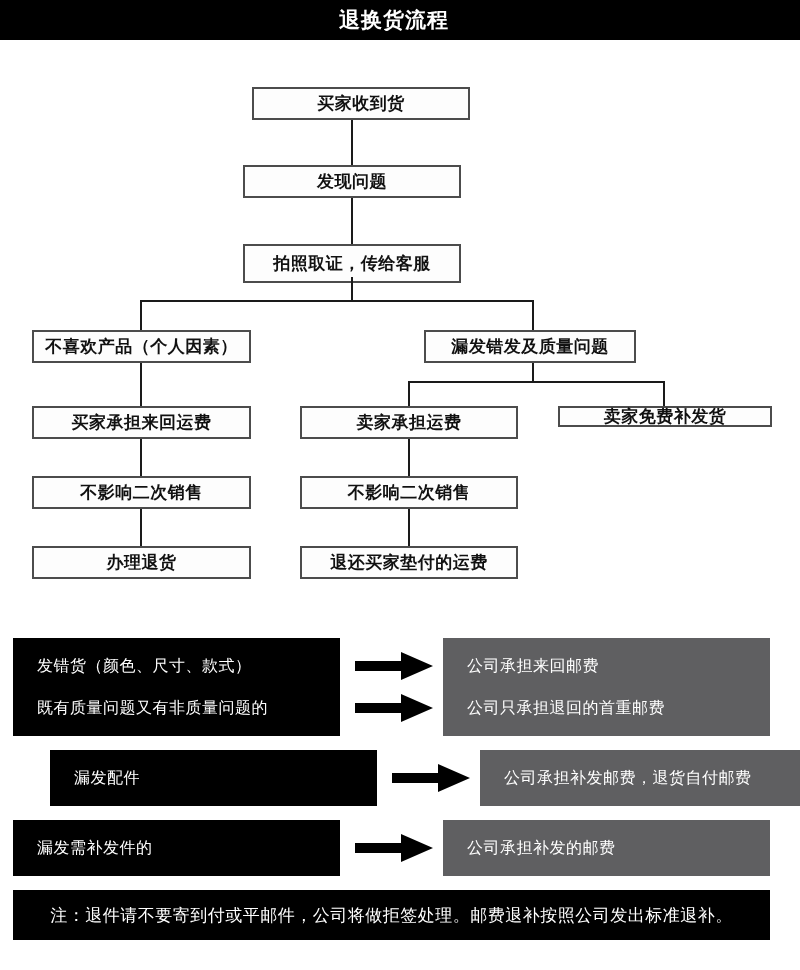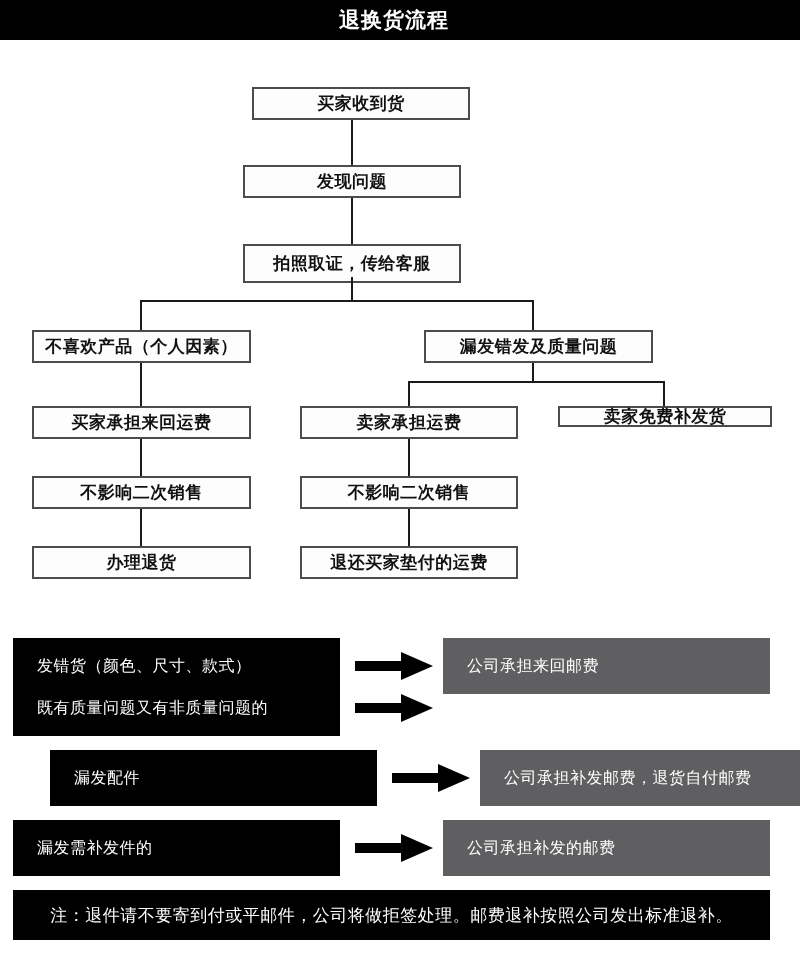--- a/index.html
+++ b/index.html
@@ -158,21 +158,21 @@
 
   <div class="vline" style="left:351px; top:277px; height:24px;"></div>
   <div class="hline" style="left:140px; top:300px; width:394px;"></div>
   <div class="vline" style="left:140px; top:300px; height:30px;"></div>
   <div class="vline" style="left:532px; top:300px; height:30px;"></div>
 
   <div class="fbox" style="left:32px; top:330px; width:219px; height:33px;">
     <span>不喜欢产品（个人因素）</span>
   </div>
 
-  <div class="fbox" style="left:424px; top:330px; width:229px; height:33px;">
+  <div class="fbox" style="left:424px; top:330px; width:212px; height:33px;">
     <span>漏发错发及质量问题</span>
   </div>
 
   <div class="vline" style="left:140px; top:363px; height:43px;"></div>
 
   <div class="vline" style="left:532px; top:363px; height:19px;"></div>
   <div class="hline" style="left:408px; top:381px; width:257px;"></div>
   <div class="vline" style="left:408px; top:381px; height:25px;"></div>
   <div class="vline" style="left:663px; top:381px; height:25px;"></div>
 
@@ -222,20 +222,21 @@
   <div class="bar-gray">公司承担来回邮费</div>
 </div>
 
 <div class="bar-row" style="top:680px;padding-left:12px;">
   <div class="bar-black">既有质量问题又有非质量问题的</div>
   <div class="arrow">
     <svg width="78" height="28" viewBox="0 0 78 28" xmlns="http://www.w3.org/2000/svg">
       <polygon points="0,9 46,9 46,0 78,14 46,28 46,19 0,19" fill="#000000"></polygon>
     </svg>
   </div>
+  <div class="bar-gray">公司只承担退回的首重邮费</div>
 </div>
 
 <div class="bar-row" style="top:750px;margin-left:37px;">
   <div class="bar-black">漏发配件</div>
   <div class="arrow">
     <svg width="78" height="28" viewBox="0 0 78 28" xmlns="http://www.w3.org/2000/svg">
       <polygon points="0,9 46,9 46,0 78,14 46,28 46,19 0,19" fill="#000000"></polygon>
     </svg>
   </div>
   <div class="bar-gray">公司承担补发邮费，退货自付邮费</div>

